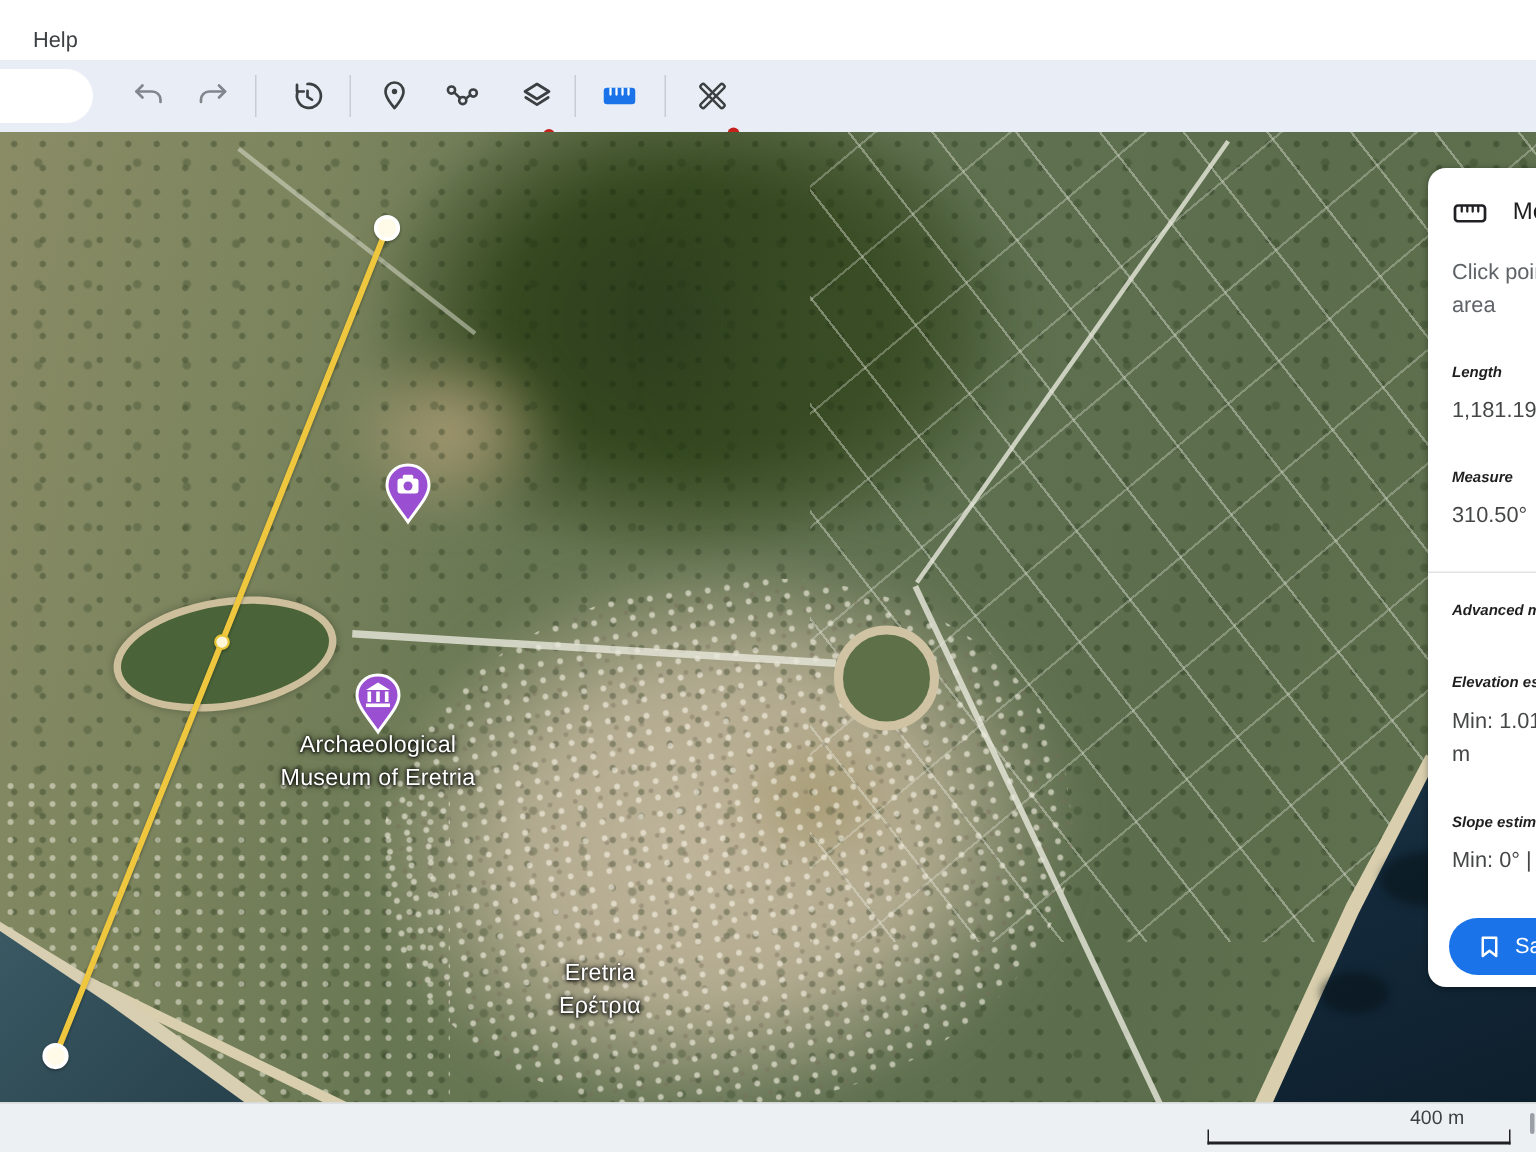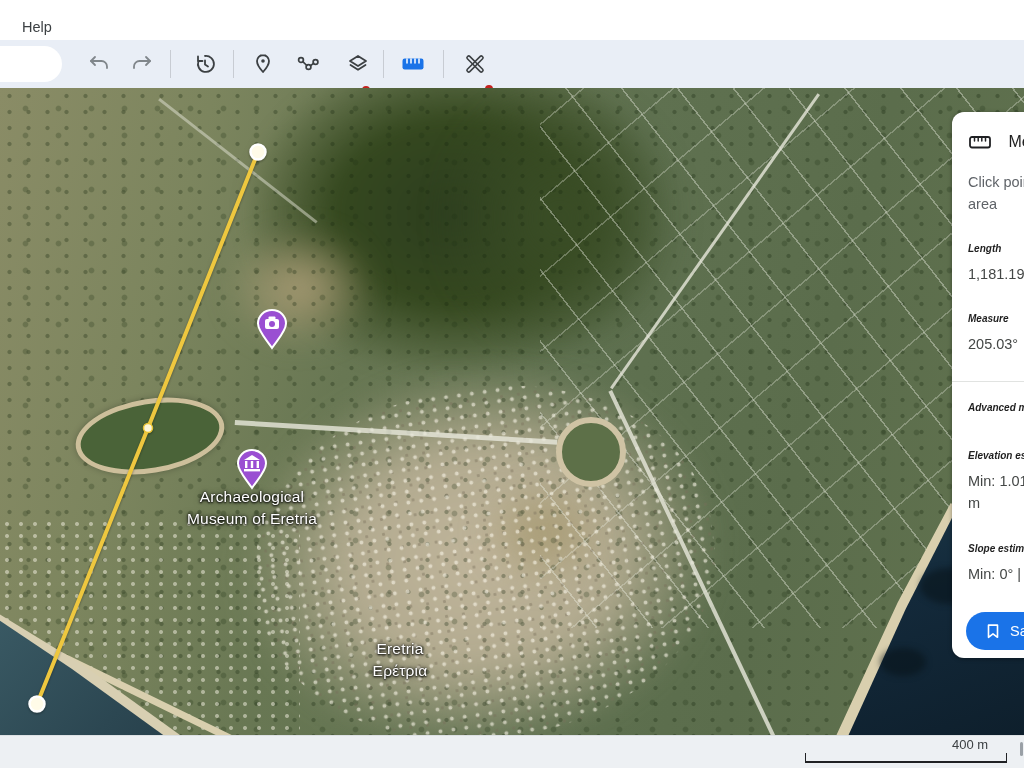--- a/index.html
+++ b/index.html
@@ -84,21 +84,21 @@
   .p-label{font-size:10px;font-weight:600;color:#1f1f1f;font-style:italic;}
   .p-value{font-size:14.5px;color:#444746;}
   .p-divider{position:absolute;left:0;top:269px;width:100%;height:1px;background:#e1e3e1;}
   .save-btn{position:absolute;left:14px;top:500px;height:38px;width:150px;background:#1a73e8;
     border:none;border-radius:19px;color:#fff;font-size:14.5px;font-weight:500;
     display:flex;align-items:center;gap:8px;padding:0 0 0 18px;cursor:pointer;
     font-family:"Liberation Sans",sans-serif;}
   
   .bottom-strip{position:absolute;left:0;top:735px;width:1024px;height:33px;background:#edf0f3;
     border-top:1px solid #dde1e4;}
-  .scale-text{position:absolute;left:940px;top:737px;width:60px;text-align:center;
+  .scale-text{position:absolute;left:940px;top:737px;width:60px;text-align:left;
     font-size:13px;color:#3c4043;}
   .scale-bar{position:absolute;left:805px;top:753px;width:200px;height:8px;
     border-left:1.5px solid #202124;border-right:1.5px solid #202124;border-bottom:2px solid #202124;}
   .edge-frag{position:absolute;left:1020px;top:742px;width:3px;height:14px;background:#9aa0a6;border-radius:2px;}
 </style>
 </head>
 <body>
 
 <div class="menubar">
   <div class="menu-item">Help</div>
@@ -232,21 +232,21 @@
     <span class="p-title" style="margin-left:12px;vertical-align:middle">Measure</span>
   </div>
 
   <div class="row p-desc" style="top:62px">Click points to measure distance and</div>
   <div class="row p-desc" style="top:84px">area</div>
 
   <div class="row p-label" style="top:131px">Length</div>
   <div class="row p-value" style="top:154px">1,181.19 m</div>
 
   <div class="row p-label" style="top:201px">Measure</div>
-  <div class="row p-value" style="top:224px">205.03°</div>
+  <div class="row p-value" style="top:224px">310.50°</div>
 
   <div class="p-divider"></div>
 
   <div class="row p-label" style="top:290px">Advanced measurements</div>
 
   <div class="row p-label" style="top:338px">Elevation estimate</div>
   <div class="row p-value" style="top:361px">Min: 1.01 m | Max:</div>
   <div class="row p-value" style="top:383px">m</div>
 
   <div class="row p-label" style="top:431px">Slope estimate</div>

